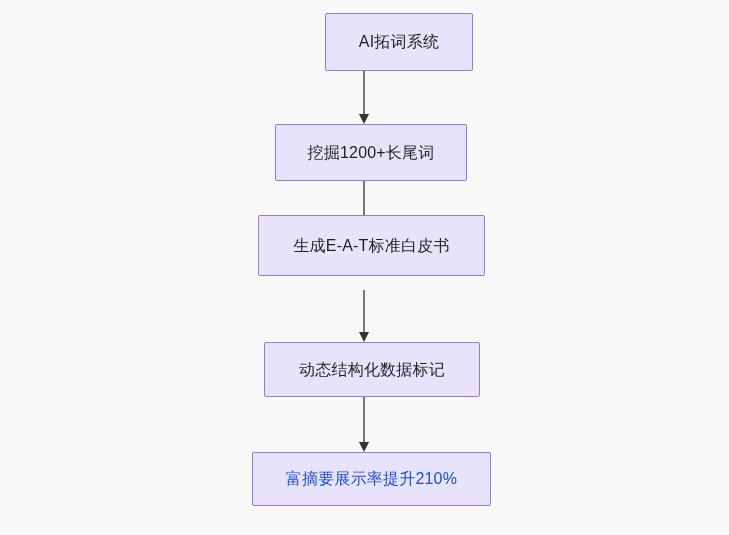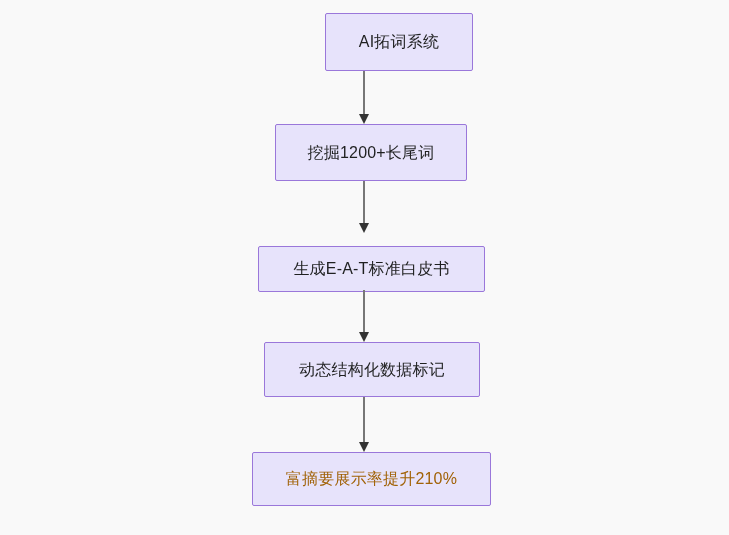--- a/index.html
+++ b/index.html
@@ -62,21 +62,21 @@
     <span>挖掘1200+长尾词</span>
   </div>
 
   <div class="connector" style="left: 357px; top: 181px; height: 52px;">
     <svg width="14" height="52" viewBox="0 0 14 52" aria-hidden="true">
       <line x1="7" y1="0" x2="7" y2="43" stroke="#777777" stroke-width="2"></line>
       <polygon points="2,42 12,42 7,52" fill="#333333"></polygon>
     </svg>
   </div>
 
-  <div class="node" style="left: 258px; top: 246px; width: 227px; height: 46px; background: rgb(231, 227, 251); border-color: rgb(154, 119, 218); color: rgb(31, 32, 32);">
+  <div class="node" style="left: 258px; top: 215px; width: 227px; height: 61px; background: rgb(231, 227, 251); border-color: rgb(154, 119, 218); color: rgb(31, 32, 32);">
     <span>生成E-A-T标准白皮书</span>
   </div>
 
   <div class="connector" style="left: 357px; top: 290px; height: 52px;">
     <svg width="14" height="52" viewBox="0 0 14 52" aria-hidden="true">
       <line x1="7" y1="0" x2="7" y2="43" stroke="#777777" stroke-width="2"></line>
       <polygon points="2,42 12,42 7,52" fill="#333333"></polygon>
     </svg>
   </div>
 
@@ -84,17 +84,17 @@
     <span>动态结构化数据标记</span>
   </div>
 
   <div class="connector" style="left: 357px; top: 397px; height: 55px;">
     <svg width="14" height="55" viewBox="0 0 14 55" aria-hidden="true">
       <line x1="7" y1="0" x2="7" y2="46" stroke="#777777" stroke-width="2"></line>
       <polygon points="2,45 12,45 7,55" fill="#333333"></polygon>
     </svg>
   </div>
 
-  <div class="node" style="left: 252px; top: 452px; width: 239px; height: 54px; background: rgb(231, 227, 251); border-color: rgb(154, 119, 218); color: #a16207;">
+  <div class="node" style="left: 252px; top: 452px; width: 239px; height: 54px; background: rgb(231, 227, 251); border-color: rgb(154, 119, 218); color: #1d4ed8;">
     <span>富摘要展示率提升210%</span>
   </div>
 
 </div>
 
 </body></html>

